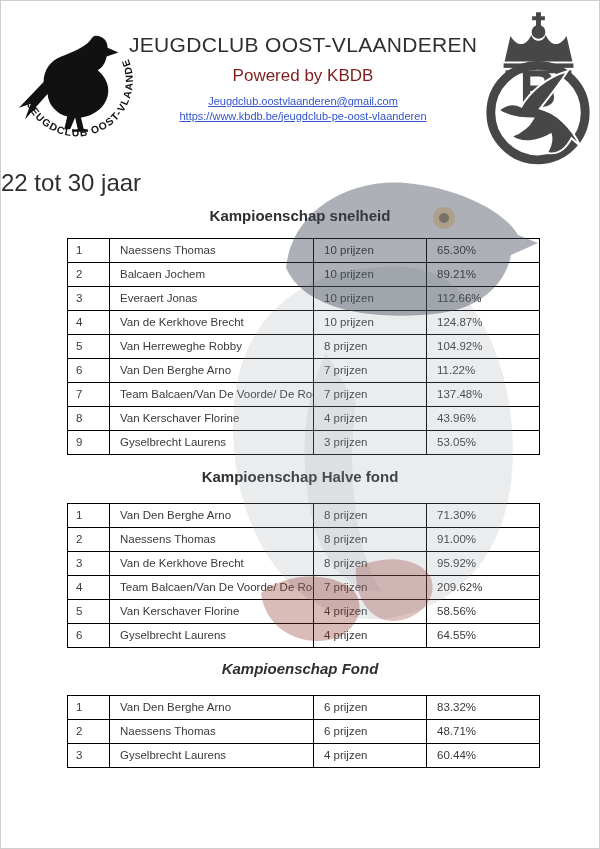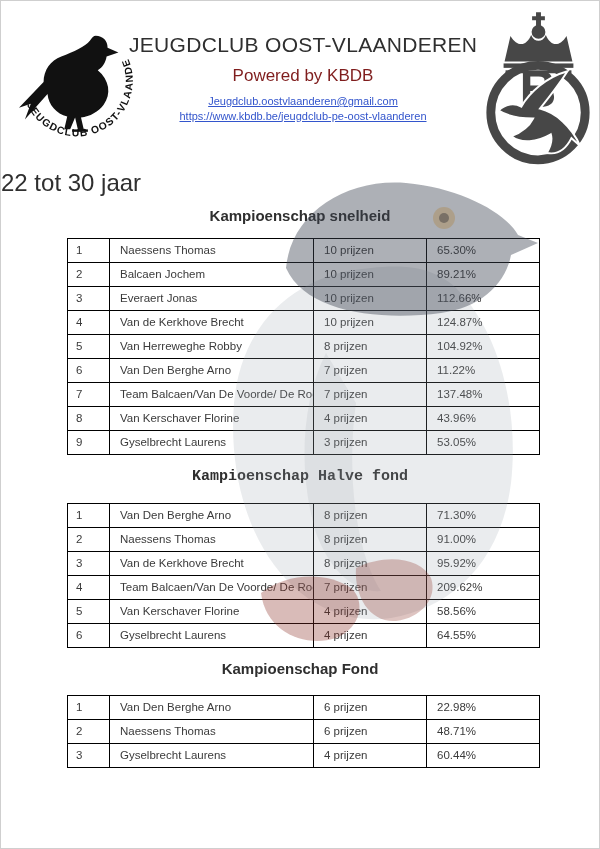--- a/index.html
+++ b/index.html
@@ -16,22 +16,22 @@
   .kbdb-logo { position:absolute; left:478px; top:10px; width:118px; height:156px; }
   .header-center { position:absolute; left:128px; top:32px; width:348px; text-align:center; }
   .club-name { font-size:21px; color:#2f2f2f; letter-spacing:.3px; white-space:nowrap; }
   .powered { font-size:17px; color:#7f1d1d; margin-top:9px; }
   .links { margin-top:8px; line-height:14.5px; }
   .links a { display:block; font-size:11px; color:#3355cc; text-decoration:underline; }
   
   .age-title { margin:2px 0 0; font-size:24px; font-weight:normal; color:#2f2f2f; text-align:left; line-height:30px; }
   .section-heading { font-size:15px; font-weight:bold; color:#2f2f2f; text-align:center; line-height:17px; margin:4px; }
   .s1 .section-heading { margin-top:9px; }
-  .s2 .section-heading { margin-top:13px;font-family:Liberation Mono, monospace; }
-  .s3 .section-heading { margin-top:12px; }
+  .s2 .section-heading { margin-top:13px; }
+  .s3 .section-heading { margin-top:12px;font-style:italic; }
   
   table.results { border-collapse:collapse; table-layout:fixed; width:472px; margin:14px 0 0 66px; background:transparent; }
   .s2 table.results, .s3 table.results { margin-top:18px; }
   table.results td {
     border:1px solid #000; height:23px; line-height:23px; padding:0 2px 0 10px;
     font-size:11.5px; color:#3a3a3a; overflow:hidden; white-space:nowrap;
   }
   table.results td:first-child { padding-left:8px; }
   col.c-rank { width:42px; } col.c-name { width:204px; } col.c-prizes { width:113px; } col.c-pct { width:113px; }
 </style>
@@ -223,21 +223,21 @@
           <col class="c-rank">
           <col class="c-name">
           <col class="c-prizes">
           <col class="c-pct">
         </colgroup>
       <tbody>
           <tr>
             <td>1</td>
             <td>Van Den Berghe Arno</td>
             <td>6 prijzen</td>
-            <td>22.98%</td>
+            <td>83.32%</td>
           </tr>
           <tr>
             <td>2</td>
             <td>Naessens Thomas</td>
             <td>6 prijzen</td>
             <td>48.71%</td>
           </tr>
           <tr>
             <td>3</td>
             <td>Gyselbrecht Laurens</td>

